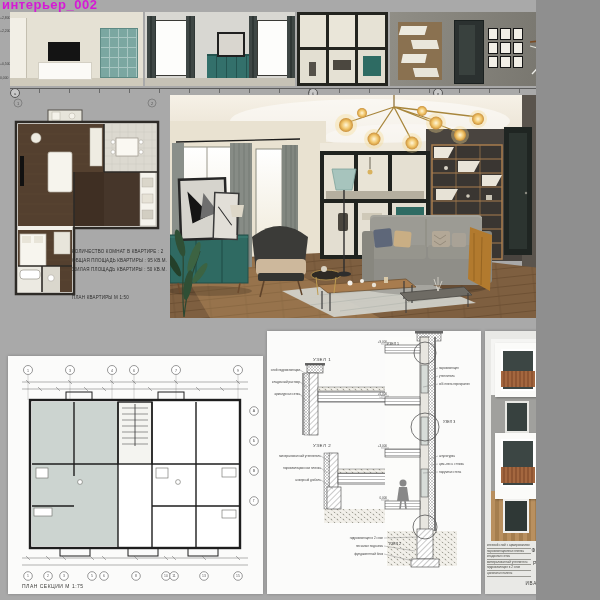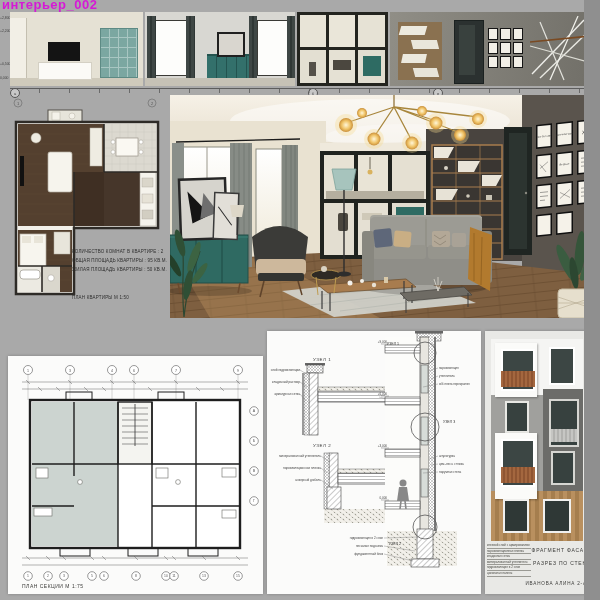--- a/index.html
+++ b/index.html
@@ -1,16 +1,16 @@
 <!DOCTYPE html>
 <html><head>
 <meta charset="utf-8">
 <style>
   html,body{margin:0;padding:0;background:#8f8f8f;}
-  .board{position:relative;width:584px;height:600px;background:#a9a9a9;overflow:hidden;
+  .board{position:relative;width:536px;height:600px;background:#a9a9a9;overflow:hidden;
          font-family:"Liberation Sans",sans-serif;}
   .abs{position:absolute;}
   .panel{position:absolute;background:#fbfbfa;box-shadow:0 0 3px rgba(0,0,0,.25);}
   .hdr{position:absolute;left:2px;top:-3px;font-size:13px;font-weight:bold;color:#d619d6;
        letter-spacing:.5px;z-index:30;}
   .titlebar{position:absolute;left:0;top:320px;width:392px;height:33px;background:#a4a4a4;
             z-index:20;display:flex;align-items:center;}
   .titlebar span{font-size:20px;letter-spacing:1px;color:#3b3b3b;font-weight:400;
                  transform:scaleY(1.1);margin-left:12px;white-space:nowrap;}
   .tinytxt{font-size:4.5px;color:#2e2e2e;letter-spacing:.2px;line-height:9px;white-space:nowrap;}

